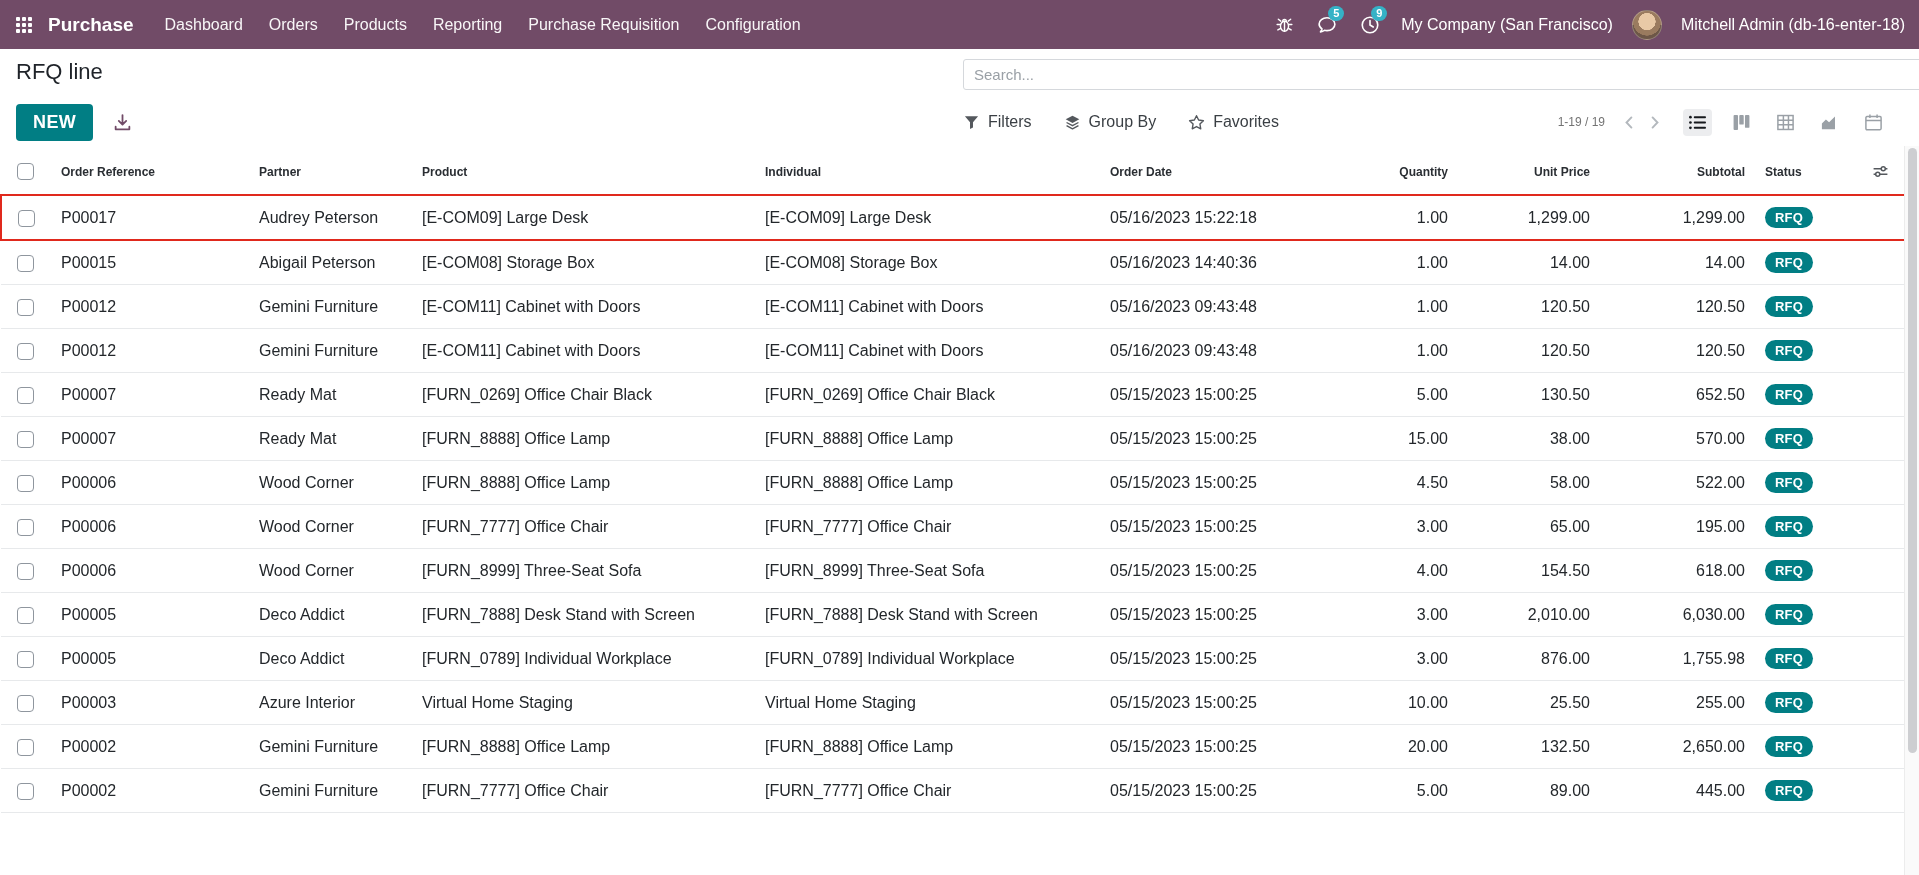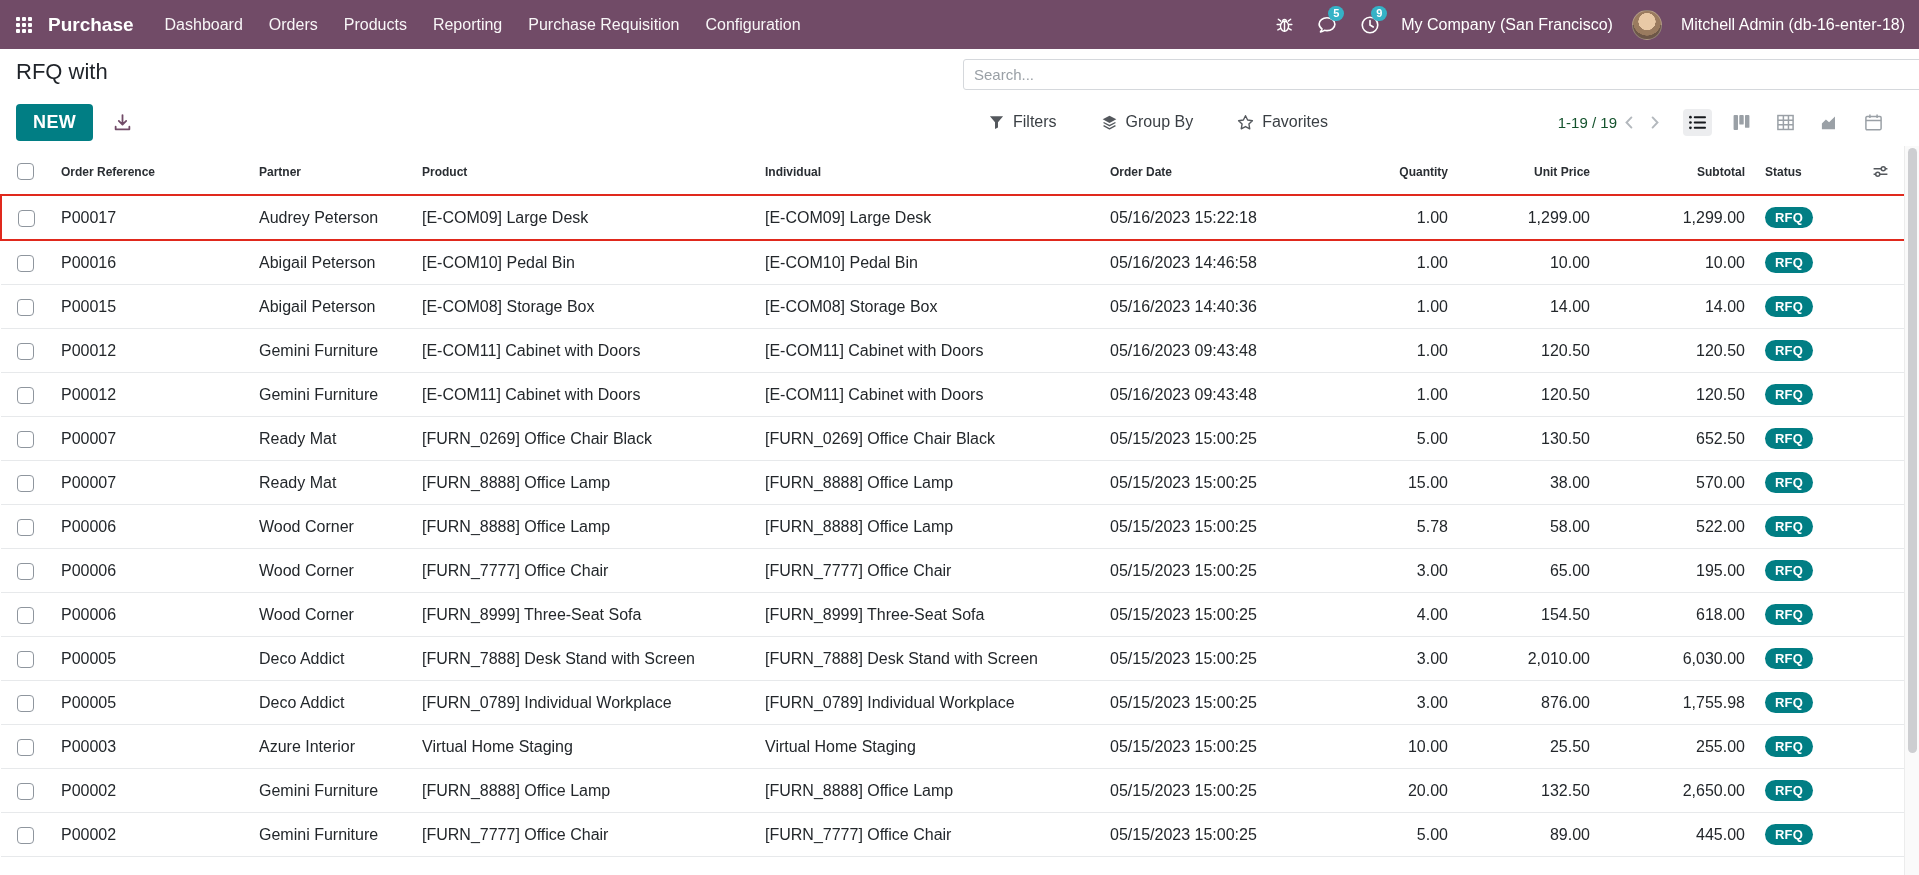--- a/index.html
+++ b/index.html
@@ -63,27 +63,27 @@
   }
   .searchbox input::placeholder{color:#9aa0a6;}
   .search-icon{padding:0 10px 0 4px;display:flex;align-items:center;cursor:pointer;}
   .cp-row2{display:flex;align-items:center;height:54px;padding:0 16px;position:relative;}
   .btn-new{
     background:var(--btn-primary);color:#fff;border:none;border-radius:4px;cursor:pointer;
     font-size:18px;font-weight:700;letter-spacing:.4px;padding:8px 17px;
     font-family:"Liberation Sans",sans-serif;
   }
   .dl-btn{background:transparent;border:none;cursor:pointer;margin-left:16px;padding:4px;display:flex;}
-  .sf{position:absolute;left:988px;display:flex;align-items:center;gap:44px;}
+  .sf{position:absolute;left:963px;display:flex;align-items:center;gap:32px;}
   .sf button{
     background:transparent;border:none;cursor:pointer;display:flex;align-items:center;gap:8px;
     font-size:16px;color:#3a3f44;font-family:"Liberation Sans",sans-serif;padding:4px 0;
   }
   .cp-right{margin-left:auto;display:flex;align-items:center;}
-  .pager-value{font-size:15px;color:#14532d;cursor:pointer;white-space:nowrap;}
+  .pager-value{font-size:12px;color:#737373;cursor:pointer;margin-right:12px;white-space:nowrap;}
   .pager-btn{background:transparent;border:none;cursor:pointer;padding:2px 4px;display:flex;}
   .switcher{display:flex;align-items:center;gap:15px;margin-left:16px;}
   .switcher button{background:transparent;border:none;cursor:pointer;padding:4px 5px;display:flex;border-radius:4px;}
   .switcher button.active{background:#ecedef;}
   
   table{width:1904px;border-collapse:collapse;table-layout:fixed;}
   thead th{
     text-align:left;font-size:12px;font-weight:700;color:#2a2e33;
     padding:12px 10px;border-bottom:1px solid #c6cacd;white-space:nowrap;cursor:pointer;
   }
@@ -165,21 +165,21 @@
       <span class="notif-badge">9</span>
     </button>
     <div class="company">My Company (San Francisco)</div>
     <div class="avatar"></div>
     <div class="username">Mitchell Admin (db-16-enter-18)</div>
   </div>
 </div>
 
 <div class="cp">
   <div class="cp-row1">
-    <h1 class="page-title">RFQ with</h1>
+    <h1 class="page-title">RFQ line</h1>
     <div class="searchbox">
       <input type="text" placeholder="Search..." style="">
       <span class="search-icon">
         <svg width="19" height="19" viewBox="0 0 16 16" fill="none" stroke="#4a4f54" stroke-width="1.5" stroke-linecap="round">
           <circle cx="6.8" cy="6.8" r="5"></circle>
             <path d="M10.6 10.6L15 15"></path>
         </svg>
       </span>
     </div>
   </div>
@@ -310,33 +310,20 @@
     <td>[E-COM09] Large Desk</td>
     <td>05/16/2023 15:22:18</td>
     <td class="num">1.00</td>
     <td class="num">1,299.00</td>
     <td class="num">1,299.00</td>
     <td><span class="pill">RFQ</span></td>
     <td></td>
   </tr>
       <tr>
     <td class="c-check"><span class="cb"></span></td>
-    <td>P00016</td>
-    <td>Abigail Peterson</td>
-    <td>[E-COM10] Pedal Bin</td>
-    <td>[E-COM10] Pedal Bin</td>
-    <td>05/16/2023 14:46:58</td>
-    <td class="num">1.00</td>
-    <td class="num">10.00</td>
-    <td class="num">10.00</td>
-    <td><span class="pill">RFQ</span></td>
-    <td></td>
-  </tr>
-      <tr>
-    <td class="c-check"><span class="cb"></span></td>
     <td>P00015</td>
     <td>Abigail Peterson</td>
     <td>[E-COM08] Storage Box</td>
     <td>[E-COM08] Storage Box</td>
     <td>05/16/2023 14:40:36</td>
     <td class="num">1.00</td>
     <td class="num">14.00</td>
     <td class="num">14.00</td>
     <td><span class="pill">RFQ</span></td>
     <td></td>
@@ -393,21 +380,21 @@
     <td><span class="pill">RFQ</span></td>
     <td></td>
   </tr>
       <tr>
     <td class="c-check"><span class="cb"></span></td>
     <td>P00006</td>
     <td>Wood Corner</td>
     <td>[FURN_8888] Office Lamp</td>
     <td>[FURN_8888] Office Lamp</td>
     <td>05/15/2023 15:00:25</td>
-    <td class="num">5.78</td>
+    <td class="num">4.50</td>
     <td class="num">58.00</td>
     <td class="num">522.00</td>
     <td><span class="pill">RFQ</span></td>
     <td></td>
   </tr>
       <tr>
     <td class="c-check"><span class="cb"></span></td>
     <td>P00006</td>
     <td>Wood Corner</td>
     <td>[FURN_7777] Office Chair</td>

